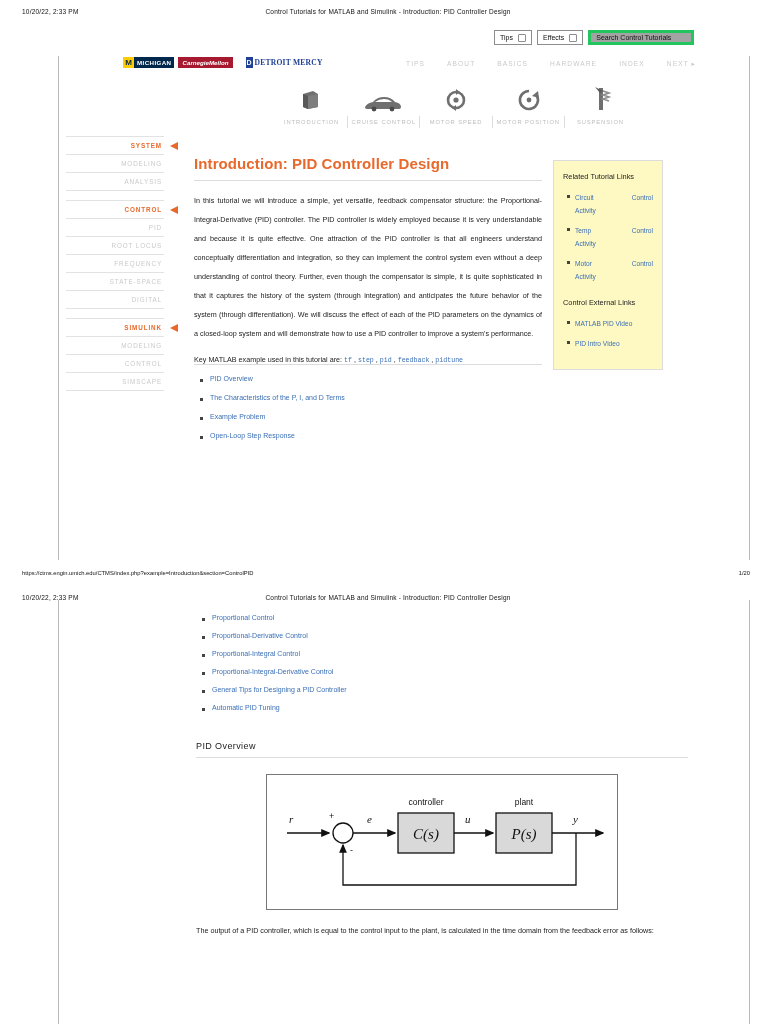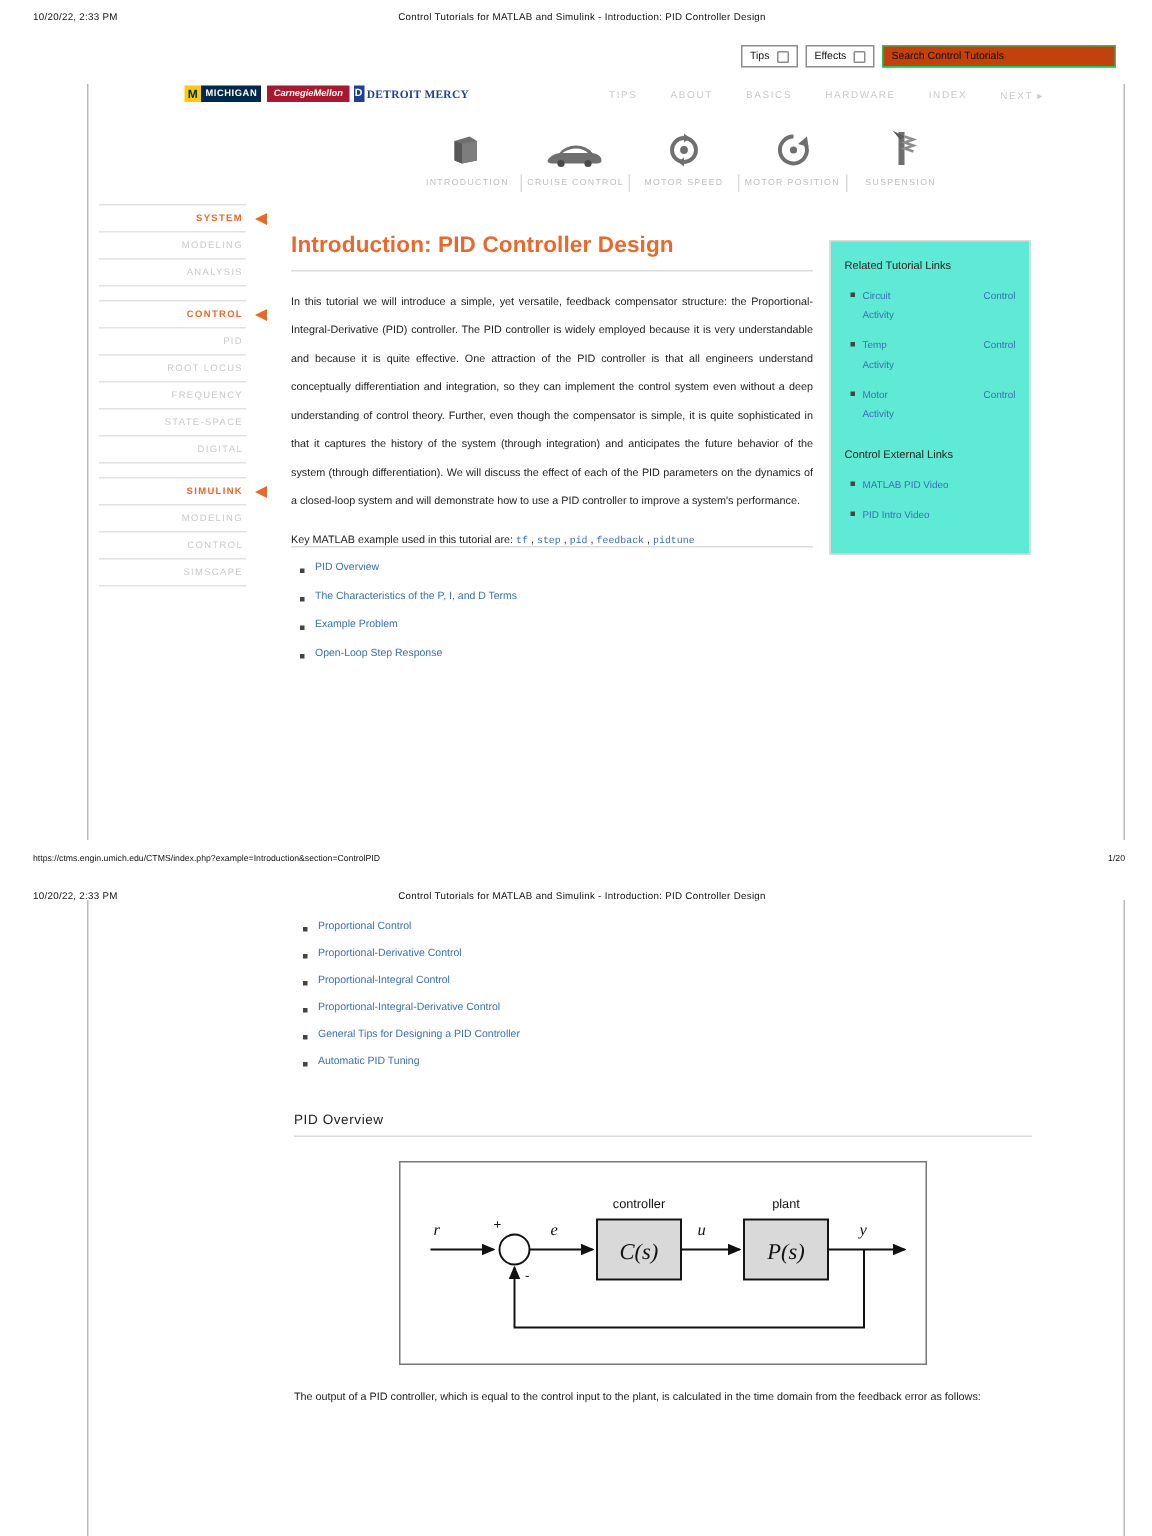--- a/index.html
+++ b/index.html
@@ -42,36 +42,36 @@
     position:absolute; top:30px; left:494px;
     display:flex; align-items:center; gap:5px;
   }
   .chk-group {
     display:flex; align-items:center; gap:5px;
     border:1px solid #8d8d8d; background:#fff;
     height:15px; padding:0 5px; font-size:7px; color:#111;
   }
   .chk-box { width:8px; height:8px; border:1px solid #8d8d8d; border-radius:1px; background:#fff; }
   .search-input {
-    border:1px solid #22c55e; background:#c2410c; height:15px;
-    width:156px; font-size:7px; color:#111;
+    border:3px solid #22c55e; background:#a3a3a3; height:15px;
+    width:106px; font-size:7px; color:#111;
     padding:0 5px; font-family:"Liberation Sans", sans-serif;
   }
   .search-input::placeholder { color:#111; opacity:1; }
 
   
   .logorow { position:absolute; top:57px; left:123px; display:flex; align-items:center; }
   .logo-mich { display:flex; align-items:center; height:11px; }
   .logo-mich .blk { background:#ffcb05; color:#00274c; font-weight:bold; font-size:8px;
      width:11px; height:11px; display:flex; align-items:center; justify-content:center; }
   .logo-mich .txt { background:#00274c; color:#fff; font-size:6.2px; font-weight:bold;
      letter-spacing:.4px; padding:0 3px; height:11px; display:flex; align-items:center; }
   .logo-cmu { background:#a6192e; color:#fff; font-size:6.2px; font-weight:bold; font-style:italic;
      padding:0 4px; height:11px; display:flex; align-items:center; margin-left:4px; }
-  .logo-udm { display:flex; align-items:center; margin-left:3px; height:11px; }
+  .logo-udm { display:flex; align-items:center; margin-left:13px; height:11px; }
   .logo-udm .mark { background:#1d3f94; color:#fff; font-size:7px; font-weight:bold;
      width:7px; height:11px; display:flex; align-items:center; justify-content:center; }
   .logo-udm .name { color:#1d3f94; font-family:"Liberation Serif", serif; font-size:7.6px;
      font-weight:bold; letter-spacing:.2px; padding-left:2px; }
 
   
   .topnav { position:absolute; top:60px; right:72px; display:flex; gap:22px;
      font-size:6.6px; color:#c9c9c9; letter-spacing:1.1px; }
   .topnav span { white-space:nowrap; }
 
@@ -103,22 +103,22 @@
   .hr { height:1px; background:#dcdcdc; margin:0 0 10px 0; }
   p.body { font-size:7.2px; line-height:19px; color:#222; text-align:justify; margin:0 0 12px 0; }
   .cmds { font-size:7.2px; color:#222; margin:0; }
   .cmds code { color:#3a6fb5; font-family:"Liberation Mono", monospace; font-size:6.6px; }
   h2.sec { font-size:9px; color:#222; font-weight:normal; margin:26px 0 6px 0; letter-spacing:.4px; }
   ul.toc { list-style:none; margin:10px 0 0 0; padding:0 0 0 16px; }
   ul.toc li { font-size:7px; color:#3a6fb5; margin-bottom:12px; position:relative; }
   ul.toc li::before { content:""; position:absolute; left:-10px; top:4px; width:3px; height:3px; background:#444; }
 
   
-  .relbox { position:absolute; left:553px; top:160px; width:134px;
-     border:1px solid #dcdcdc; background:#5eead4; padding:10px 9px 12px 9px; }
+  .relbox { position:absolute; left:553px; top:160px; width:110px;
+     border:1px solid #dcdcdc; background:#fef9c3; padding:10px 9px 12px 9px; }
   .relbox h3 { font-size:7.4px; color:#222; font-weight:normal; margin:0 0 8px 0; line-height:12px; }
   .relbox h3.second { margin-top:14px; }
   .relbox ul { list-style:none; margin:0; padding:0 0 0 12px; }
   .relbox li { position:relative; margin-bottom:7px; font-size:6.6px; color:#3a6fb5; line-height:13px; }
   .relbox li::before { content:""; position:absolute; left:-8px; top:4px; width:3px; height:3px; background:#444; }
   .relbox li .two { display:flex; justify-content:space-between; }
 
   
   .content2 { position:absolute; left:196px; top:18px; width:492px; }
   .content2 ul.toc li { margin-bottom:11px; }

